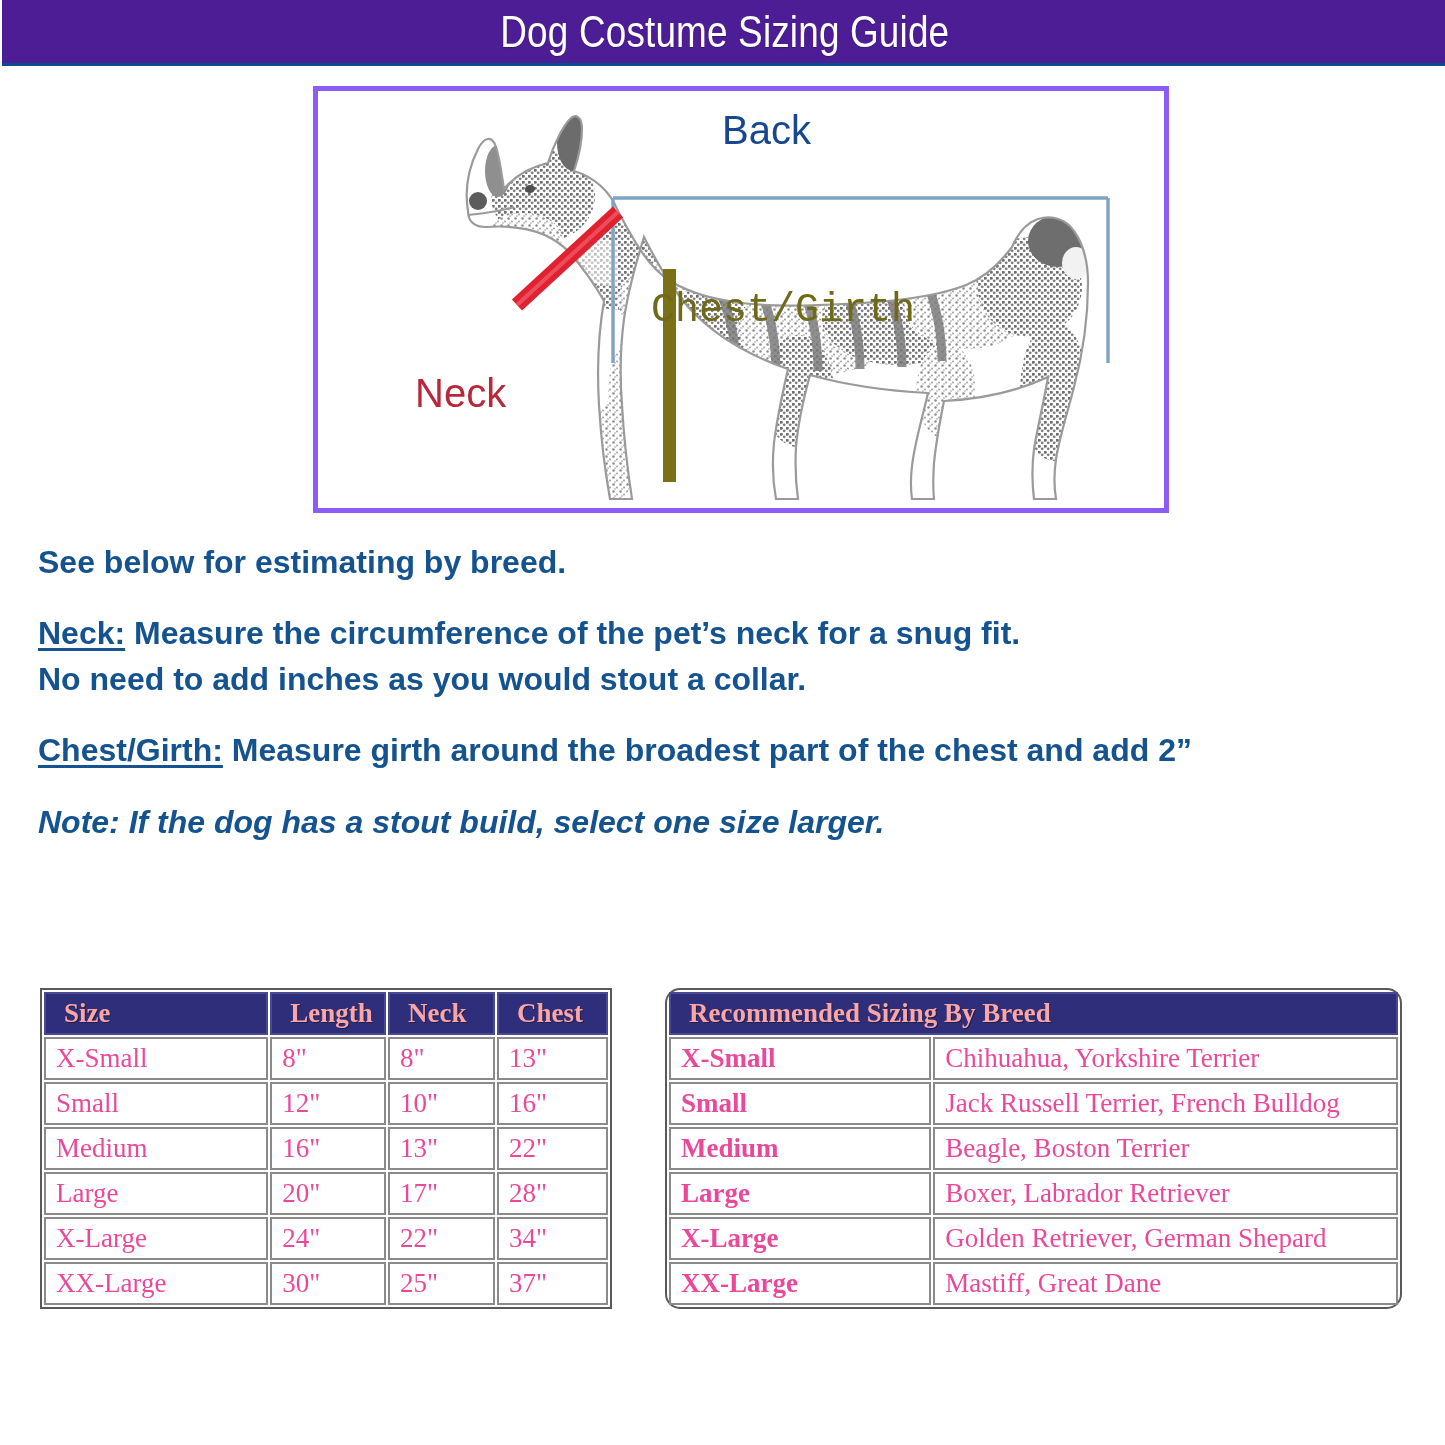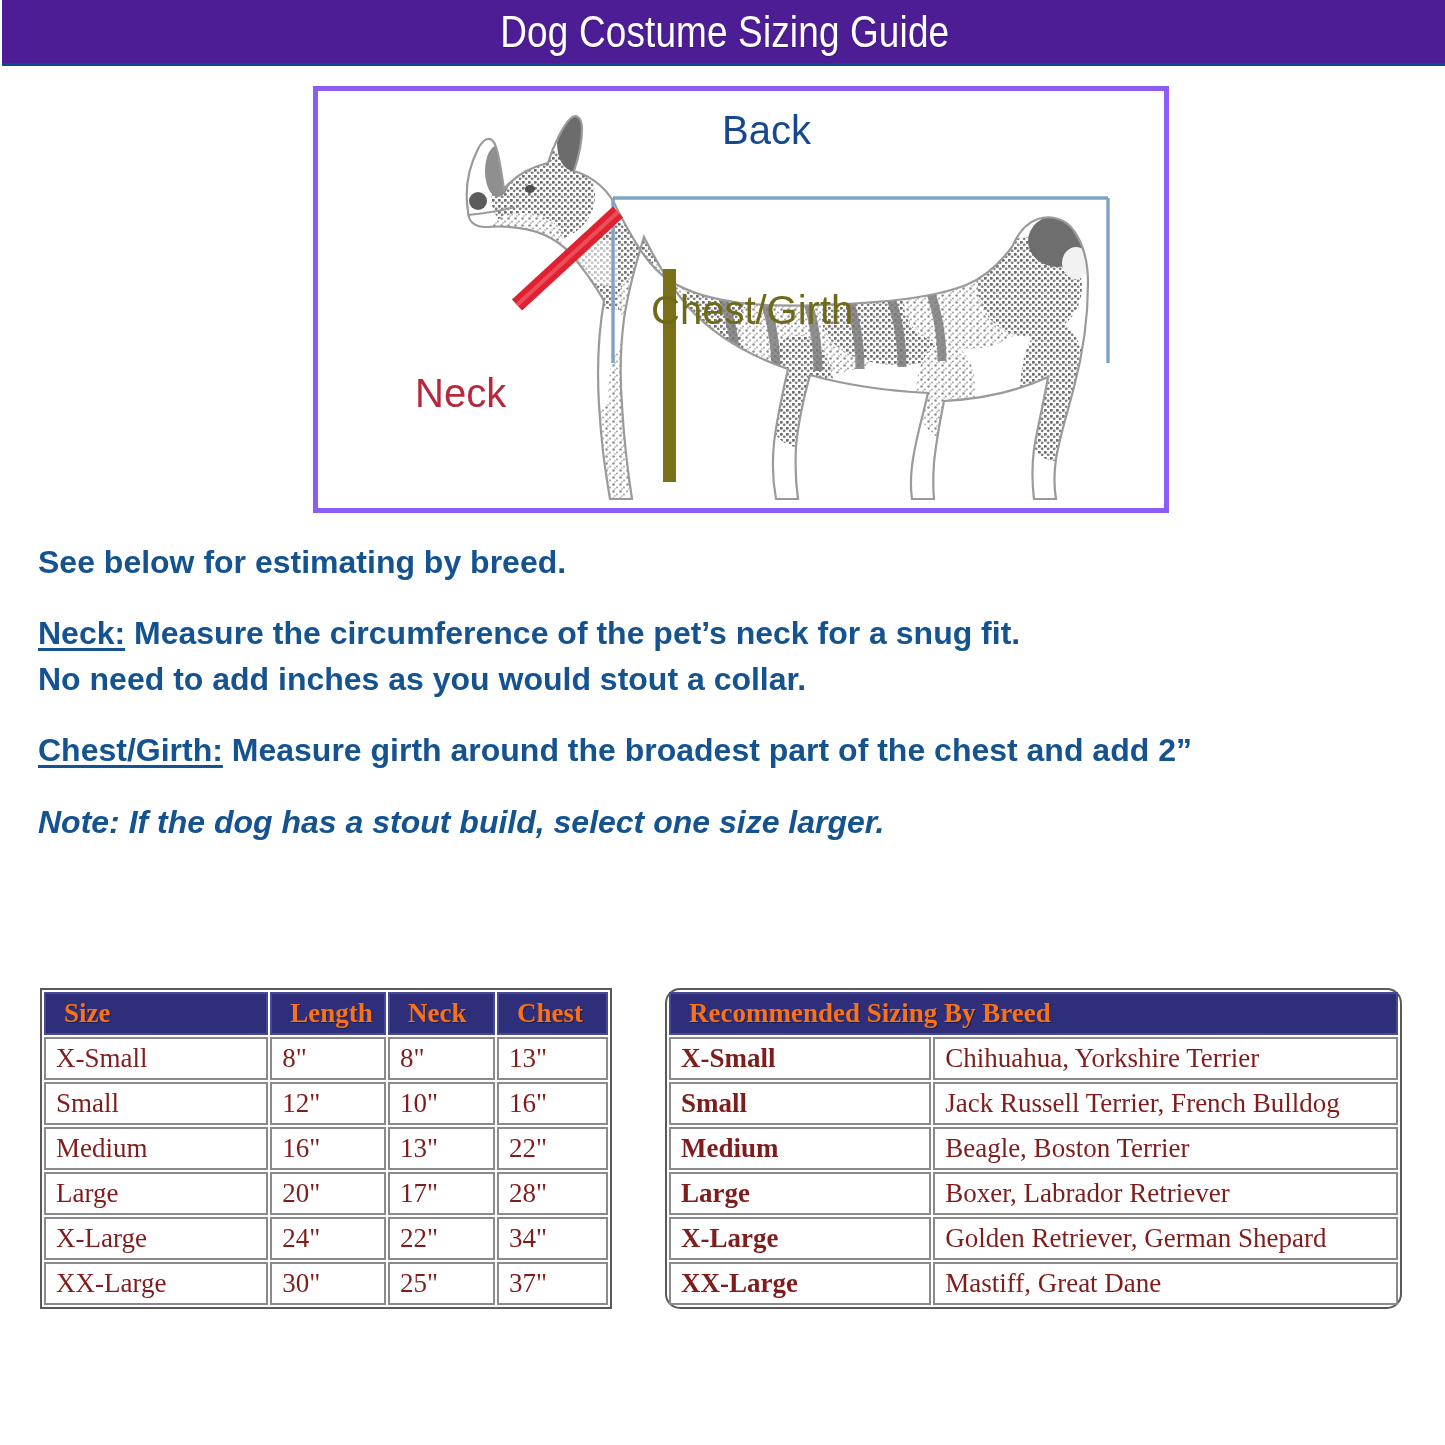--- a/index.html
+++ b/index.html
@@ -35,21 +35,21 @@
     position:absolute; left:313px; top:86px;
     width:856px; height:427px;
     border:5px solid #8b5cf6;
     background:#ffffff;
     overflow:hidden;
   }
   #diagram-svg{ position:absolute; left:0; top:0; width:856px; height:427px; }
 
   .diag-label{ position:absolute; white-space:nowrap; font-family:"Liberation Sans", sans-serif; }
   #label-back{ left:404px; top:17px; font-size:40px; color:#17488f; }
-  #label-chest{ left:333px; top:197px; font-size:40px; color:#6e6a18; }
+  #label-chest{ left:333px; top:197px; font-size:40px; color:#6e6a18;font-family:Liberation Mono, monospace; }
   #label-neck{ left:97px; top:280px; font-size:40px; color:#b8283c; }
 
   
   #instructions{
     position:absolute; left:38px; top:540px; width:1370px;
     color:#14538f;
     font-size:32px;
     font-weight:bold;
     line-height:1.42;
   }
@@ -64,32 +64,32 @@
     position:absolute;
     border-collapse:separate;
     border-spacing:2px;
     background:#ffffff;
     border:2px solid #5a5a5a;
     font-family:"Liberation Serif", serif;
   }
   .sizing-table td, .sizing-table th{
     border:2px solid #8a8a8a;
     background:#ffffff;
-    color:#7f1d1d;
+    color:#ec4899;
     font-size:27px;
     font-weight:normal;
     padding:4px 10px;
     height:42px;
     vertical-align:middle;
     text-align:left;
     font-family:"Liberation Serif", serif;
   }
   .sizing-table th{
     background:#2e2e7a;
-    color:#f97316;
+    color:#fca5a5;
     font-weight:bold;
     border:2px solid #4a4a92;
     text-shadow:1px 1px 0 rgba(0,0,0,.35);
     padding-left:18px;
   }
   .num{ text-align:center;margin-left:44px; }
 
   #table-measurements{ left:40px; top:988px; width:572px; }
   #table-measurements .c-size{ width:232px; }
   #table-measurements .c-len{ width:116px; }

